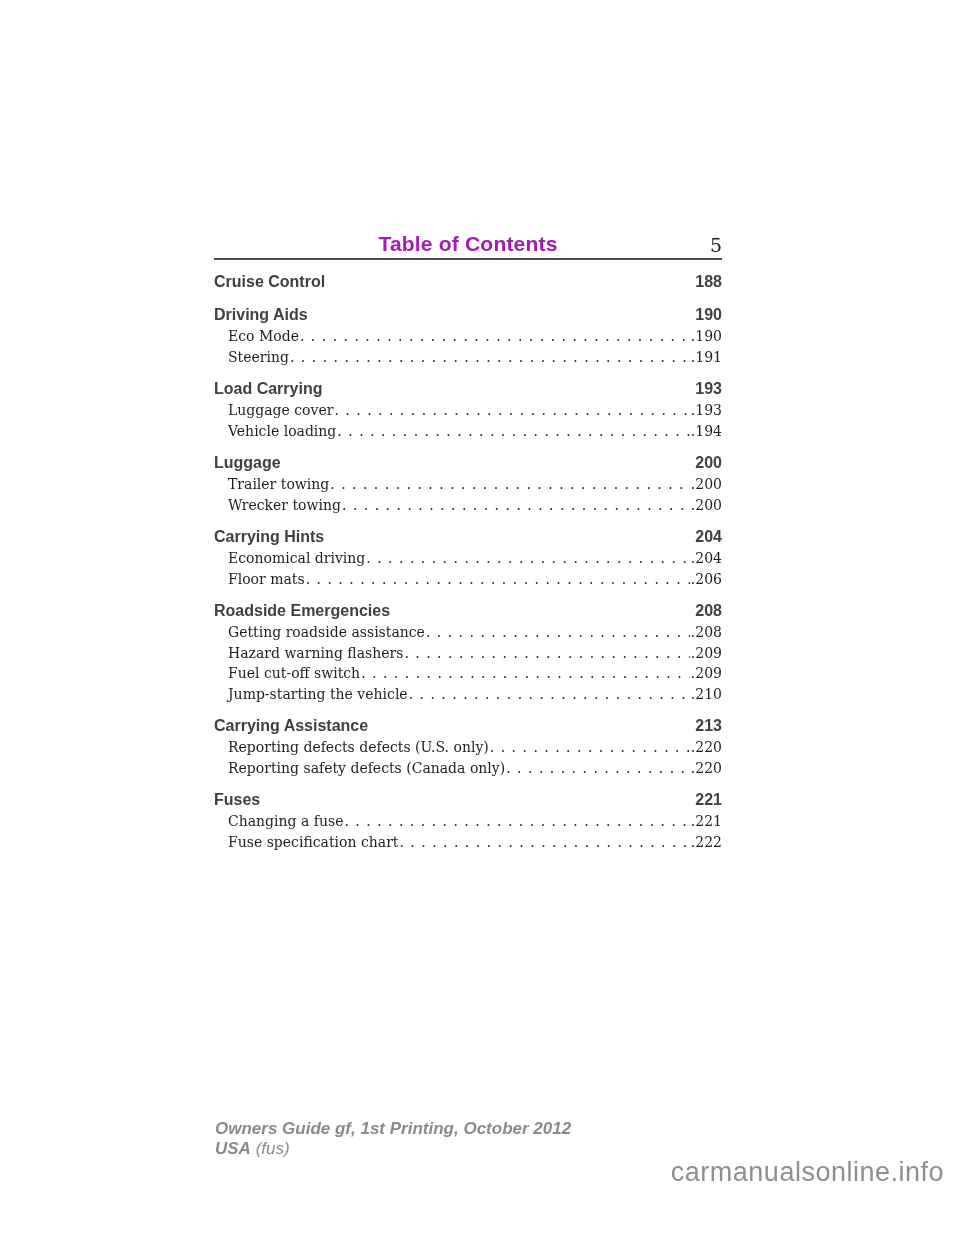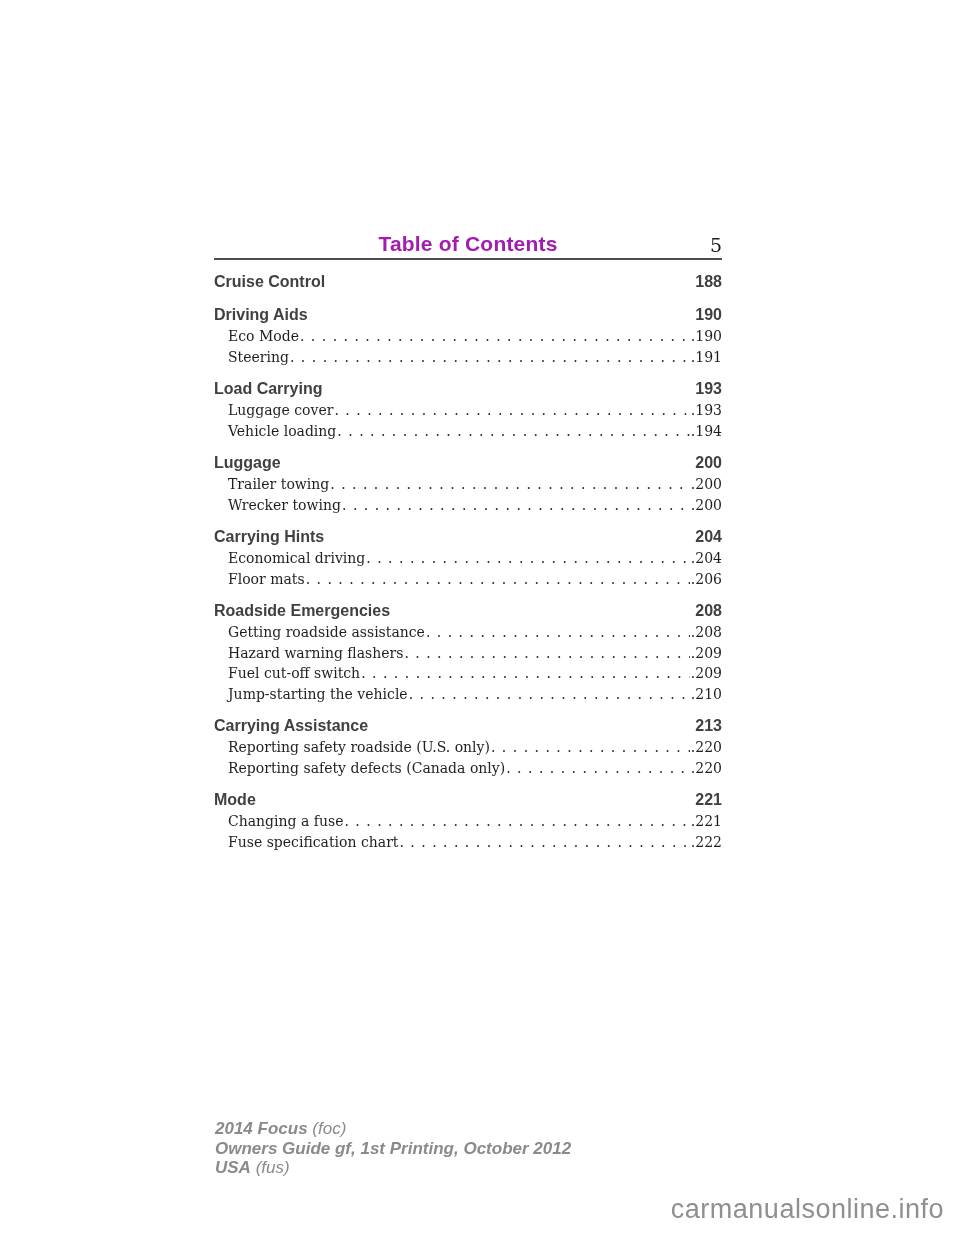--- a/index.html
+++ b/index.html
@@ -96,21 +96,21 @@
     line-height: 19.5px;
     color: #8a8a8a;
     white-space: nowrap;
   }
   .footer .b { font-weight: bold; }
   .footer .l { font-weight: normal; }
 
   
   .watermark {
     position: absolute;
-    right: 16px; top: 1194px;
+    right: 16px; top: 1157px;
     font-family: "Liberation Sans", sans-serif;
     font-size: 27px;
     line-height: 30px;
     color: #8f8f8f;
     letter-spacing: 0.5px;
   }
 </style>
 </head>
 <body>
 
@@ -247,36 +247,36 @@
 </div>
   </div>
 
   <div class="toc-section">
     <div class="section-row">
       <span>Carrying Assistance</span>
       <span>213</span>
     </div>
     <div>
   <div class="entry-row">
-    <span class="entry-label">Reporting safety roadside (U.S. only)</span>
+    <span class="entry-label">Reporting defects defects (U.S. only)</span>
     <span class="entry-dots"></span>
     <span class="entry-page">220</span>
   </div>
 
   <div class="entry-row">
     <span class="entry-label">Reporting safety defects (Canada only)</span>
     <span class="entry-dots"></span>
     <span class="entry-page">220</span>
   </div>
 </div>
   </div>
 
   <div class="toc-section">
     <div class="section-row">
-      <span>Mode</span>
+      <span>Fuses</span>
       <span>221</span>
     </div>
     <div>
   <div class="entry-row">
     <span class="entry-label">Changing a fuse</span>
     <span class="entry-dots"></span>
     <span class="entry-page">221</span>
   </div>
 
   <div class="entry-row">
@@ -284,20 +284,19 @@
     <span class="entry-dots"></span>
     <span class="entry-page">222</span>
   </div>
 </div>
   </div>
 </div>
 
   </div>
 
   <div class="footer">
-    <div><span class="b">2014 Focus</span> <span class="l">(foc)</span></div>
     <div class="b">Owners Guide gf, 1st Printing, October 2012</div>
     <div><span class="b">USA</span> <span class="l">(fus)</span></div>
   </div>
 
   <div class="watermark">carmanualsonline.info</div>
 
 </div>
 
 </body></html>

